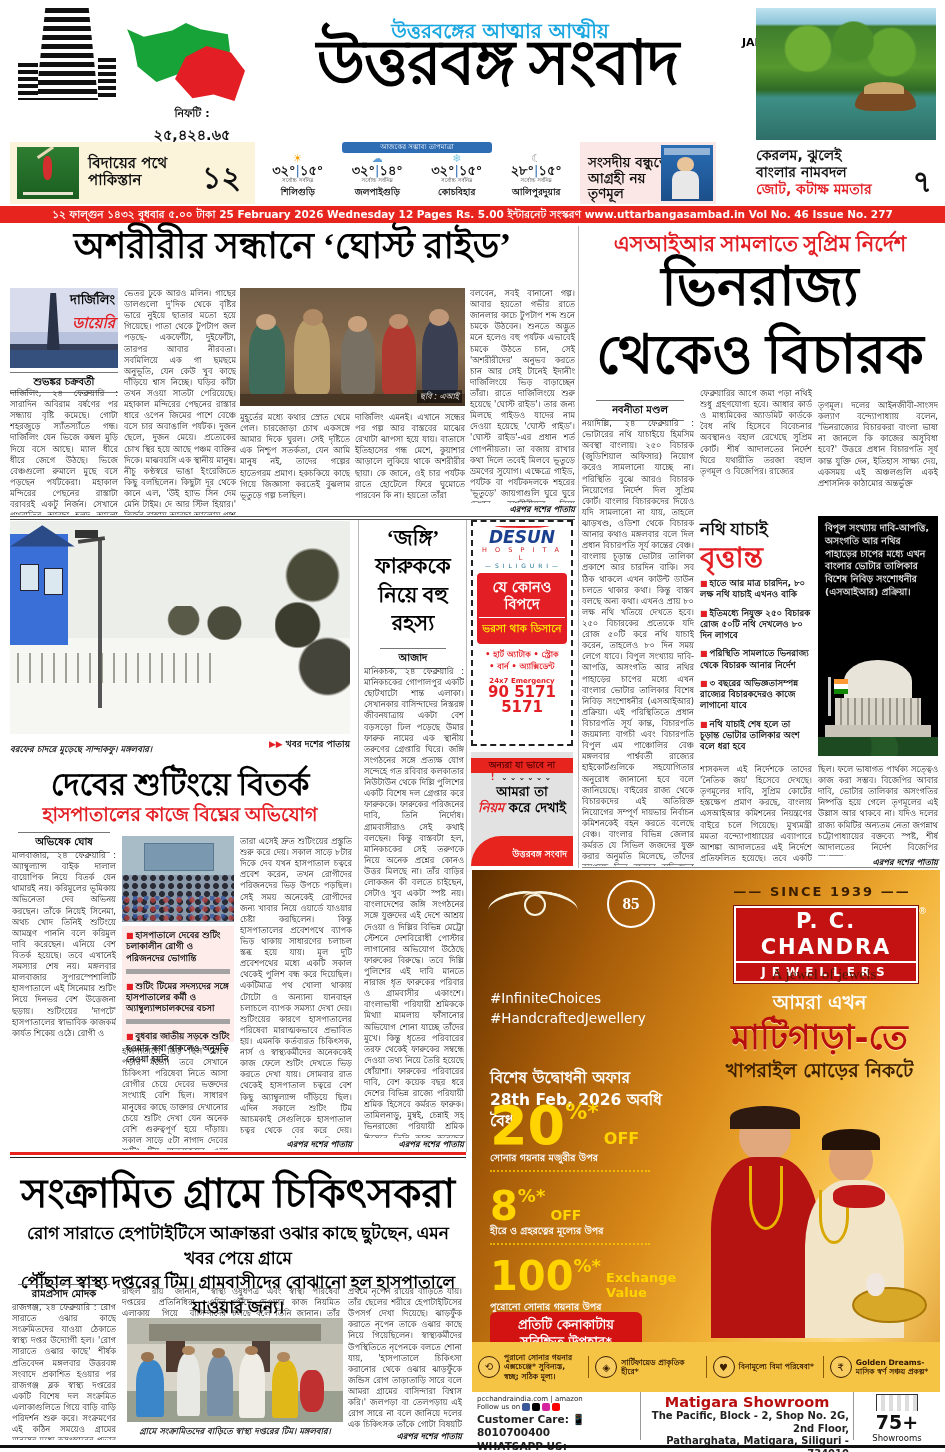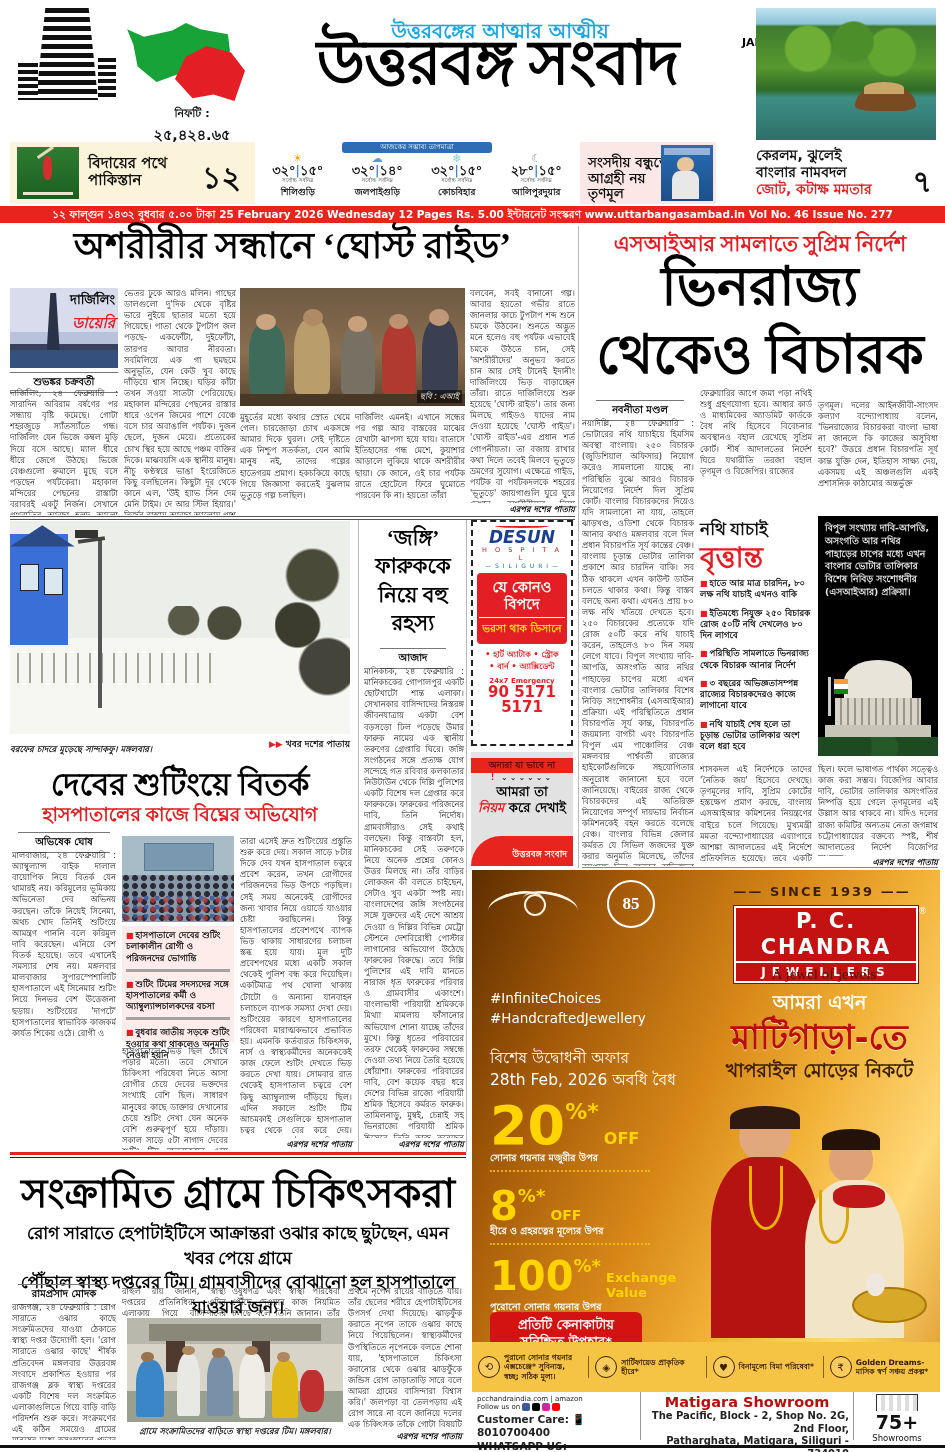--- a/index.html
+++ b/index.html
@@ -57,31 +57,31 @@
   .desun-ph{color:#e31e24;font-size:15px;font-weight:bold;text-align:center;line-height:1;}
   
   .house{background:#e2e2e2;}
   .house-band{background:#e8241f;color:#5a0000;font-size:9px;font-weight:bold;text-align:center;line-height:15px;}
   .house-main{font-size:13px;font-weight:bold;text-align:center;line-height:1.25;color:#000;}
   .house-script{color:#e31e24;font-style:italic;font-weight:bold;}
   .house-wave{position:absolute;left:0;right:0;bottom:0;height:30px;background:#e8241f;border-top-left-radius:45px;}
   .house-wave span{position:absolute;right:6px;bottom:4px;color:#fff;font-size:9px;font-weight:bold;}
   
   .dev-bullets{background:#fdecea;padding:4px 4px;}
-  .dev-bullets .ib-item{border-bottom:3px solid #a3a3a3;padding-bottom:5px;}
+  .dev-bullets .ib-item{border-bottom:5px solid #a3a3a3;padding-bottom:5px;}
   .dev-bullets .ib-item:last-child{border-bottom:none;margin-bottom:0;}
   
   .pcad{background:linear-gradient(115deg,#5e2e00 0%,#a45a08 22%,#d88818 45%,#f2b238 62%,#ffd878 80%,#d89020 100%);}
   .pc-since{color:#3c1e00;font-weight:bold;font-size:13px;letter-spacing:2px;}
   .pc-logo{background:#c41212;border:2px solid #fff;box-shadow:0 0 0 1px #801010;text-align:center;color:#fff;}
   .pc-logo .l1{font-size:21px;font-weight:bold;letter-spacing:2px;line-height:1.25;border-bottom:2px solid #fff;}
   .pc-logo .l2{font-size:12px;font-weight:bold;letter-spacing:6px;line-height:1.5;}
   .pc-jewel{color:#4a1800;font-size:15px;text-align:center;font-family:"Liberation Serif",serif;}
   .pc-hash{color:#fff;font-size:13.5px;line-height:1.5;}
-  .pc-offer{color:#fff;font-weight:normal;font-size:15.5px;line-height:1.4;}
+  .pc-offer{color:#fff;font-weight:bold;font-size:15.5px;line-height:1.4;margin-top:20px;}
   .pc-big{color:#ffd400;font-weight:bold;line-height:.9;}
   .pc-off{color:#ffd400;font-weight:bold;}
   .pc-under{color:#fff;font-size:9.5px;font-weight:bold;}
   .pc-dots{border-bottom:2px dotted #ffd400;opacity:.7;}
   .pc-gift{background:#d31212;border-radius:6px;color:#fff;font-weight:bold;font-size:13px;text-align:center;padding:5px 6px;line-height:1.3;}
   .pc-now{color:#fff;font-weight:bold;font-size:19px;text-align:center;}
   .pc-mati{color:#b80e0e;font-weight:bold;font-size:34px;text-align:center;line-height:1.05;text-shadow:0 1px 0 #ffe9a0;}
   .pc-khap{color:#3c1e00;font-weight:bold;font-size:19px;text-align:center;}
   .pc-strip{background:#f6c445;display:flex;align-items:center;}
   .pc-feat{flex:1;display:flex;align-items:center;gap:4px;padding:0 6px;border-left:1px solid #8a5a00;}

